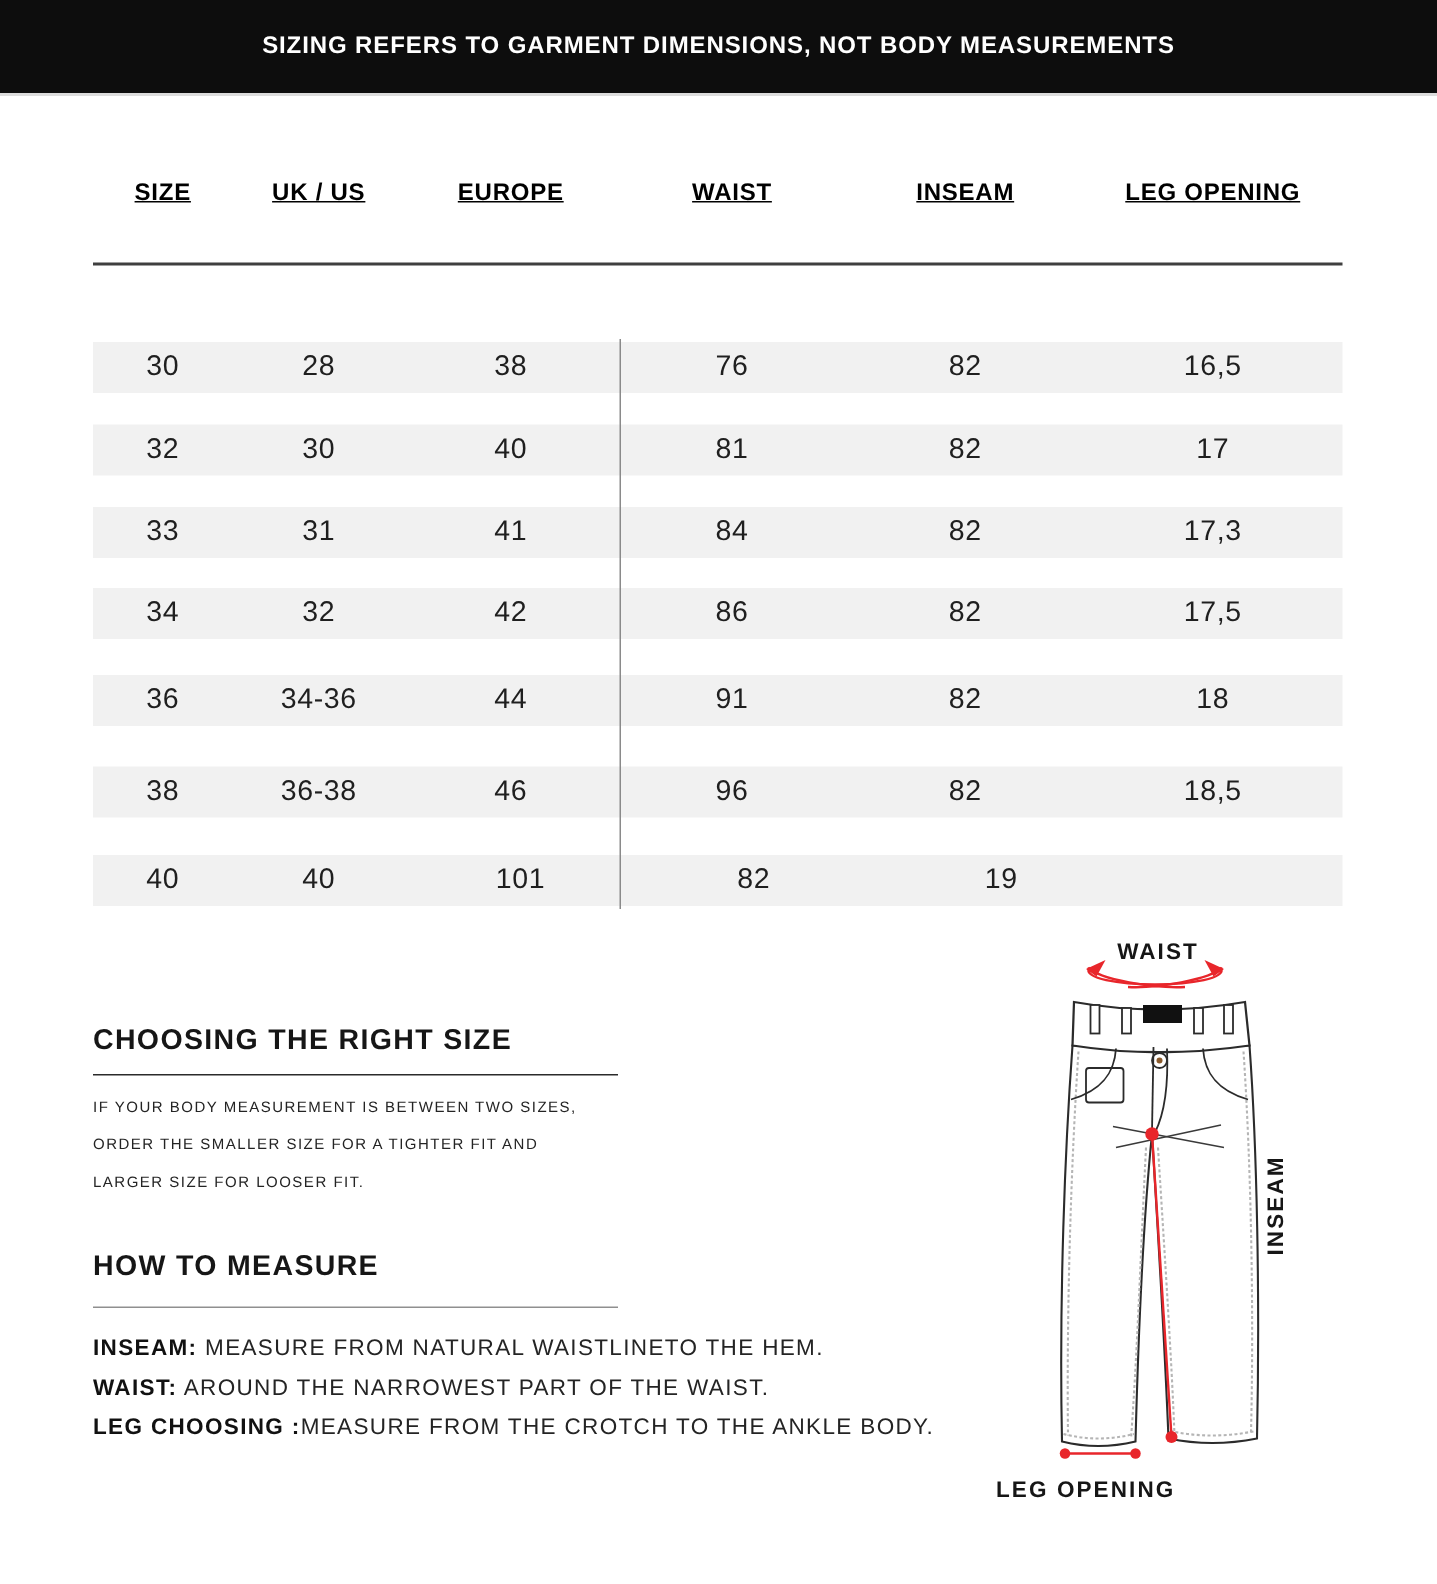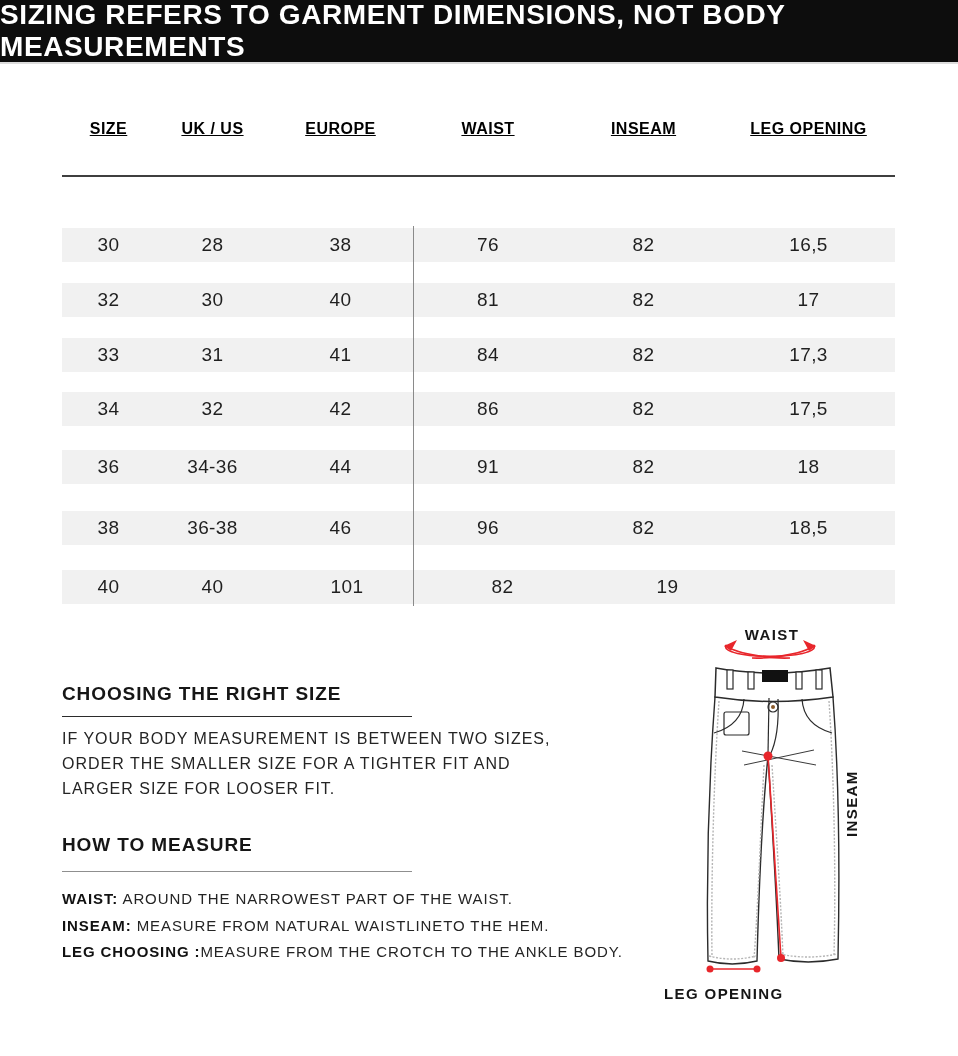--- a/index.html
+++ b/index.html
@@ -2,41 +2,41 @@
 <html><head>
 <meta charset="utf-8">
 <style>
   html,body{margin:0;padding:0;background:#fff;}
   #page{position:relative;width:958px;height:1056px;background:#ffffff;overflow:hidden;
         font-family:"Liberation Sans", sans-serif;color:#1c1c1c;}
 
   
   .banner{position:absolute;left:0;top:0;width:958px;height:62px;background:#0d0d0d;
           display:flex;align-items:center;justify-content:center;}
-  .banner-text{color:#ffffff;font-size:28px;font-weight:bold;letter-spacing:.6px;}
+  .banner-text{color:#ffffff;font-size:16px;font-weight:bold;letter-spacing:.6px;}
   .banner-edge{position:absolute;left:0;top:62px;width:958px;height:2px;background:#dcdcdc;}
 
   
   .thead{position:absolute;left:62px;top:112px;width:833px;display:flex;}
   .thead span{display:block;line-height:34px;text-align:center;font-weight:bold;
               font-size:16px;letter-spacing:.5px;color:#000;text-decoration:underline;}
   .header-rule{position:absolute;left:62px;top:175px;width:833px;height:2px;background:#3f3f3f;}
   .trow{position:absolute;left:62px;width:833px;height:34px;background:#f1f1f1;display:flex;}
   .trow span{display:block;line-height:34px;text-align:center;font-size:19px;
              letter-spacing:.4px;color:#1f1f1f;}
   .c0{width:93px}.c1{width:115px}.c2{width:141px}.c3{width:154px}.c4{width:157px}.c5{width:173px}
   .r0{top:228px}.r1{top:283px}.r2{top:338px}.r3{top:392px}.r4{top:450px}.r5{top:511px}.r6{top:570px}
   .vdivider{position:absolute;left:413px;top:226px;width:1px;height:380px;background:#8a8a8a;}
 
   
   .sec-heading{position:absolute;left:62px;font-size:19px;font-weight:bold;
                letter-spacing:.9px;color:#161616;}
   .rule-dark{position:absolute;left:62px;top:716px;width:350px;height:1px;background:#2b2b2b;}
   .rule-gray{position:absolute;left:62px;top:871px;width:350px;height:1px;background:#8f8f8f;}
-  .para{position:absolute;left:62px;top:726px;width:560px;font-size:16px;letter-spacing:1px;
+  .para{position:absolute;left:62px;top:726px;width:560px;font-size:10px;letter-spacing:1px;
         line-height:25px;color:#242424;}
   .measure-list{position:absolute;left:62px;top:886px;width:620px;font-size:15px;
                 letter-spacing:.9px;line-height:26.5px;color:#242424;}
   .measure-list b{color:#111;}
 
   
   .diag-label{position:absolute;font-size:15px;font-weight:bold;letter-spacing:1.4px;color:#161616;}
   .waist-label{left:702px;top:626px;width:140px;text-align:center;}
   .inseam-label{left:840px;top:758px;width:22px;height:92px;display:flex;align-items:center;
                 justify-content:center;writing-mode:vertical-rl;transform:rotate(180deg);}
@@ -124,22 +124,22 @@
   <div class="rule-dark"></div>
   <div class="para">
     <div>IF YOUR BODY MEASUREMENT IS BETWEEN TWO SIZES,</div>
     <div>ORDER THE SMALLER SIZE FOR A TIGHTER FIT AND</div>
     <div>LARGER SIZE FOR LOOSER FIT.</div>
   </div>
 
   <div class="sec-heading" style="top:834px;">HOW TO MEASURE</div>
   <div class="rule-gray"></div>
   <div class="measure-list">
+    <div><b>INSEAM:</b><span> MEASURE FROM NATURAL WAISTLINETO THE HEM.</span></div>
     <div><b>WAIST:</b><span> AROUND THE NARROWEST PART OF THE WAIST.</span></div>
-    <div><b>INSEAM:</b><span> MEASURE FROM NATURAL WAISTLINETO THE HEM.</span></div>
     <div><b>LEG CHOOSING :</b><span>MEASURE FROM THE CROTCH TO THE ANKLE BODY.</span></div>
   </div>
 
   <svg class="jeans-svg" width="318" height="400" viewBox="0 0 318 400">
 
     <g stroke="#e8262b" fill="none" stroke-width="1.6">
       <path d="M86 30 C78 45 182 45 174 30"></path>
       <path d="M86 30 C92 38 130 44 150 43"></path>
       <path d="M174 30 C168 38 130 44 112 43"></path>
     </g>

